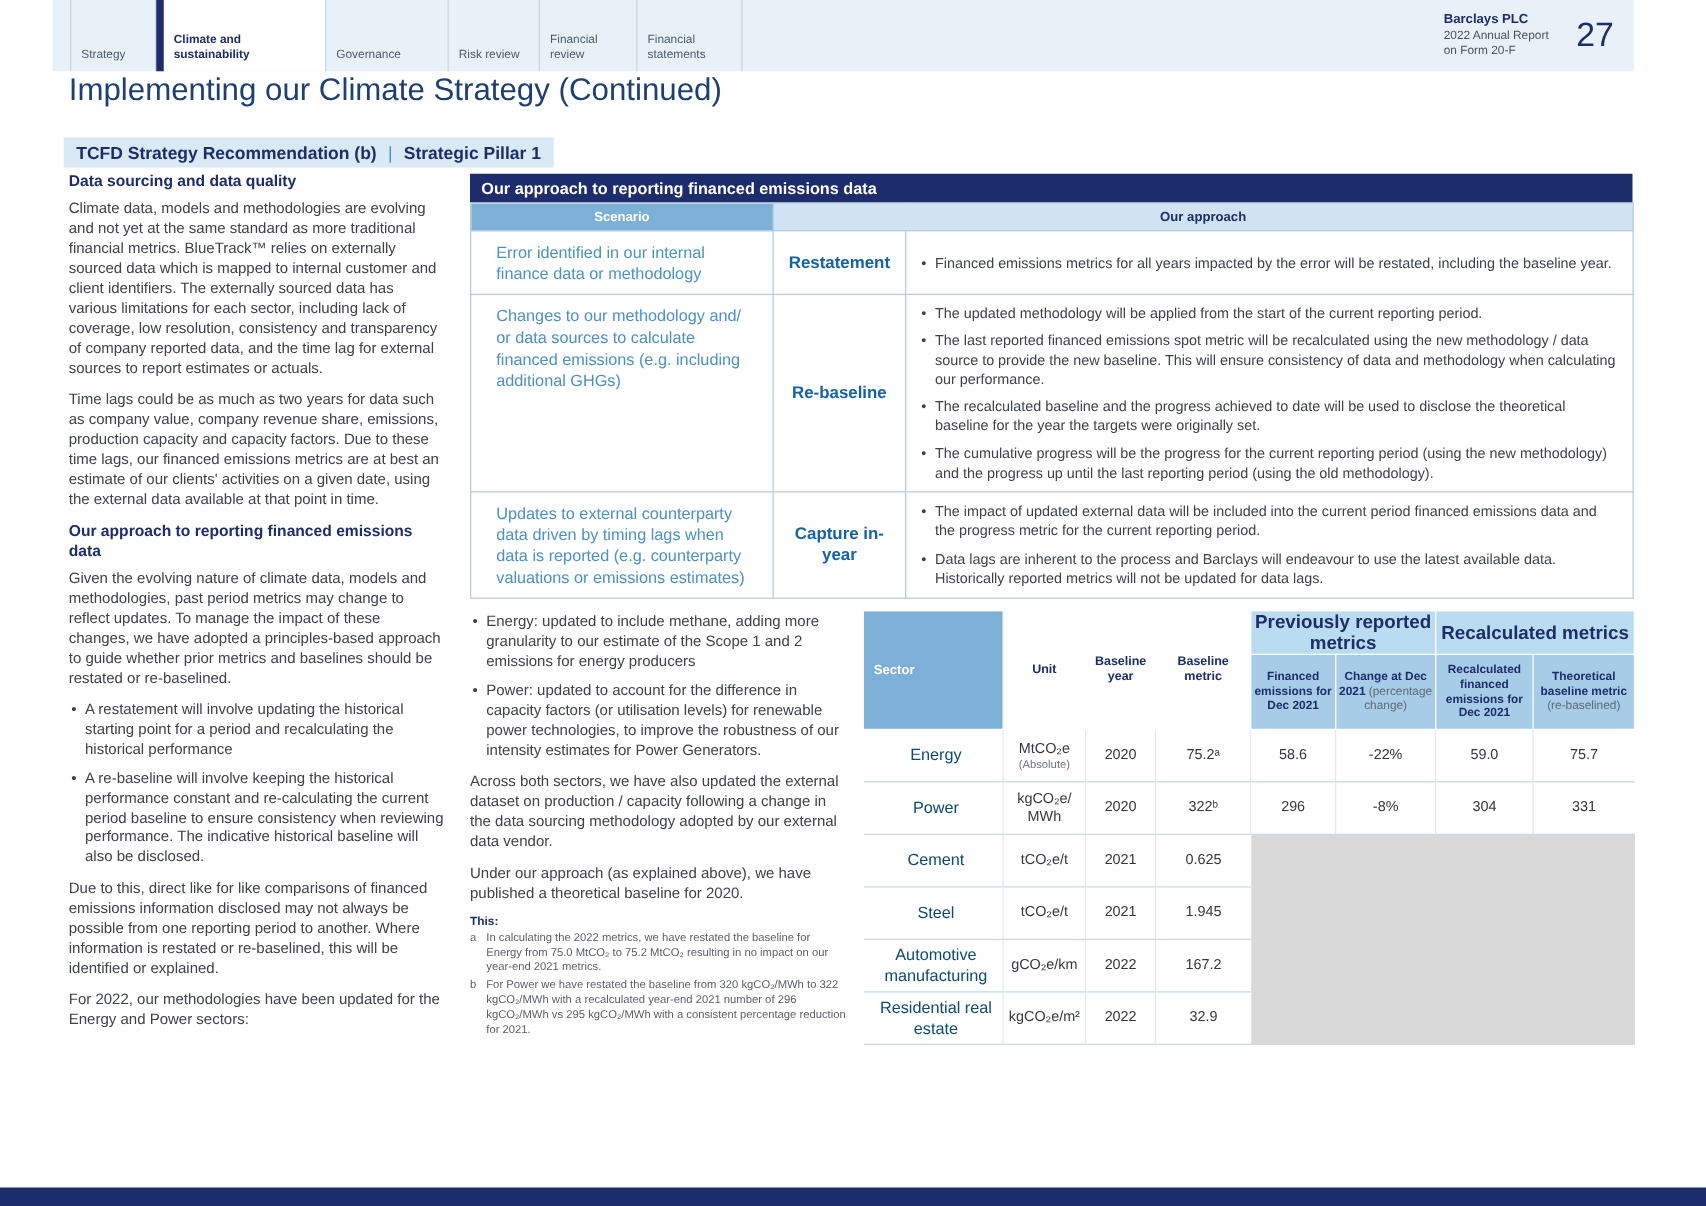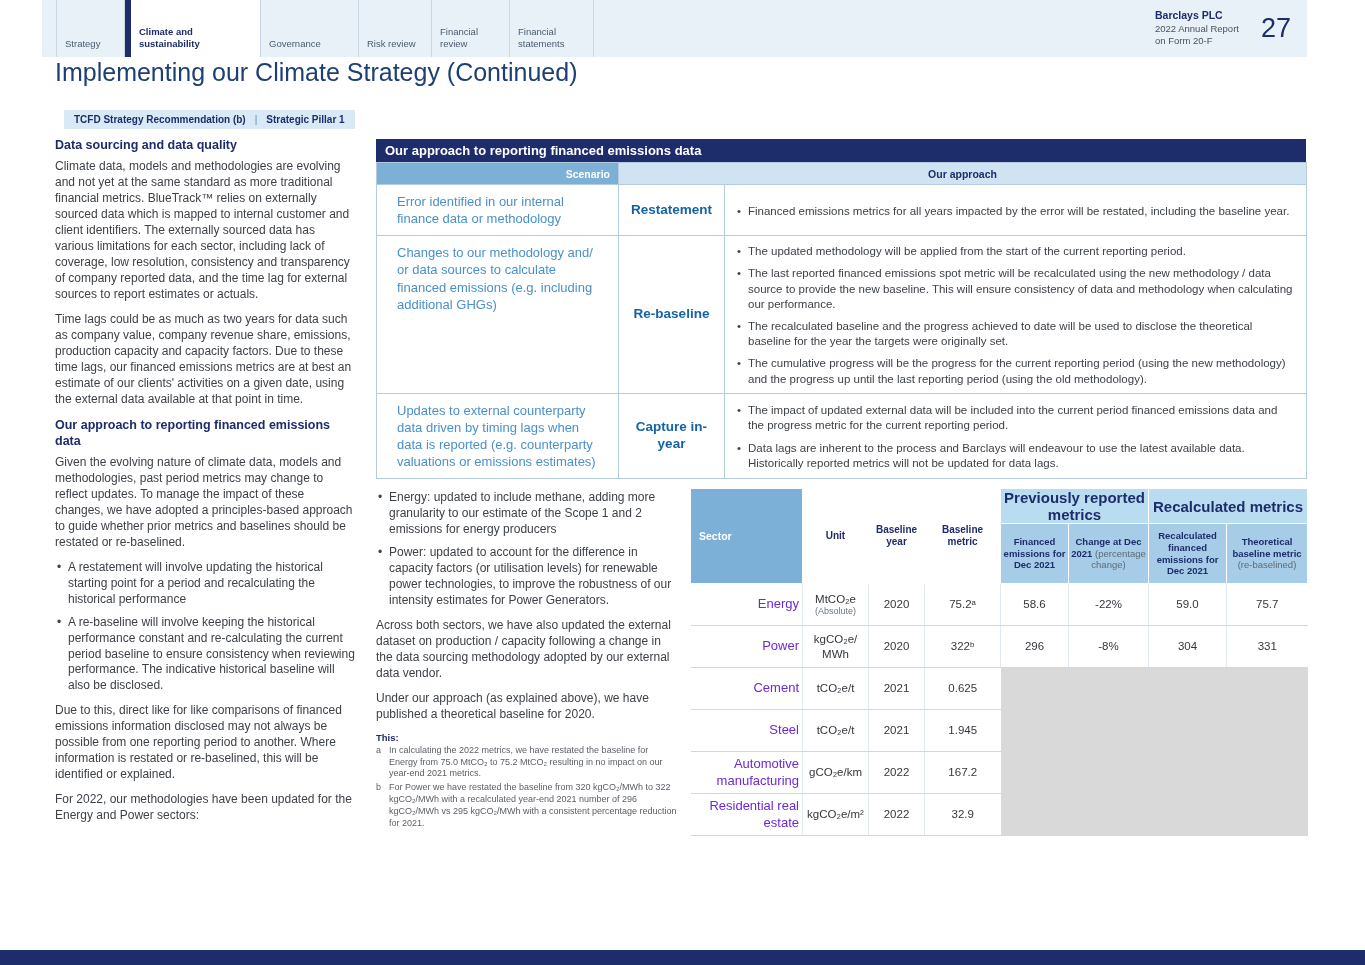--- a/index.html
+++ b/index.html
@@ -18,38 +18,38 @@
   .tab.first { margin-left:14px; border-left:1px solid #c8d7e4; }
   .tab.active { background:#ffffff; border-left:6px solid #1d2c6b; color:#1d2c6b; font-weight:bold; }
   .w1{width:69px}.w2{width:136px}.w3{width:98px}.w4{width:73px}.w5{width:78px}.w6{width:84px}.w7{width:96px}
   .nav-right { margin-left:auto; display:flex; align-items:center; gap:22px; padding-right:16px; }
   .nav-brand { font-size:10.5px; font-weight:bold; color:#1d2c6b; line-height:1.3; }
   .nav-report { font-size:9.5px; color:#46525e; line-height:1.3; font-weight:normal; }
   .nav-page { font-size:27px; color:#1d2c6b; font-weight:normal; }
 
   
   .page-title { position:absolute; left:55px; top:58px; font-size:25px; font-weight:400; color:#1e3f73; }
-  .tags { position:absolute; left:64px; top:110px; display:inline-flex; align-items:center; gap:9px; background:#d9eaf6; padding:4px 10px; font-size:10px; font-weight:bold; color:#1d2c6b; }
+  .tags { position:absolute; left:51px; top:110px; display:inline-flex; align-items:center; gap:9px; background:#d9eaf6; padding:4px 10px; font-size:14px; font-weight:bold; color:#1d2c6b; }
   .tag-divider { color:#4a90c9; font-weight:normal; }
 
   
   .left-col { position:absolute; left:55px; top:137px; width:301px; }
   .left-col h3 { font-size:12.5px; color:#1d2c6b; margin:0 0 6px; line-height:1.3; }
   .left-col h3.h2nd { margin-top:3px; }
   .left-col p { font-size:12px; line-height:1.33; margin:0 0 9px; }
   ul.dots { list-style:none; margin:0 0 9px; padding:0; }
   ul.dots li { position:relative; padding-left:13px; font-size:12px; line-height:1.33; margin-bottom:7px; }
   ul.dots li::before { content:"•"; position:absolute; left:2px; }
 
   
   .main-col { position:absolute; left:376px; top:139px; width:930px; }
   .panel-title { background:#1d2c6b; color:#fff; font-weight:bold; font-size:13px; height:23px; line-height:23px; padding:0 9px; }
   .atable { border-collapse:collapse; width:930px; table-layout:fixed; }
   .atable th, .atable td { border:1px solid #b5cbdd; }
-  .a-scenario-head { background:#7cb0d7; color:#fff; font-weight:bold; font-size:10.5px; text-align:right; padding:4px 8px; height:22px; }
+  .a-scenario-head { background:#7cb0d7; color:#fff; font-weight:bold; font-size:10.5px; text-align:center; padding:4px 8px; height:22px; }
   .a-approach-head { background:#cfe3f2; color:#1d2c6b; font-weight:bold; font-size:10.5px; text-align:center; }
   td.a-scenario { color:#4a90c9; font-size:13px; vertical-align:top; padding:8px 20px; line-height:1.32; }
   td.a-label { color:#1563a6; font-weight:bold; font-size:13.5px; text-align:center; vertical-align:middle; padding:4px; line-height:1.25; }
   td.a-bullets { vertical-align:middle; padding:8px 10px 6px; }
   .a-bullets ul { margin:0; padding:0; list-style:none; }
   .a-bullets li { position:relative; padding-left:13px; font-size:11.5px; color:#3d4248; line-height:1.32; margin-bottom:7px; }
   .a-bullets li:last-child { margin-bottom:0; }
   .a-bullets li::before { content:"•"; position:absolute; left:2px; }
 
   .mid-col { width:302px; margin-top:11px; }
@@ -64,21 +64,21 @@
   .baselines { position:absolute; left:690px; top:488px; width:617px; }
   .b-title { background:#1d2c6b; color:#fff; font-weight:bold; font-size:13.5px; height:25px; line-height:25px; padding:0 9px; }
   .btable { border-collapse:collapse; width:617px; table-layout:fixed; }
   .b-sector-head { background:#7cb0d7; color:#fff; font-size:10.5px; font-weight:bold; text-align:left; padding:4px 8px; vertical-align:middle; border:1px solid #fff; }
   .b-plain-head { background:#fff; color:#1d2c6b; font-size:10px; font-weight:bold; text-align:center; vertical-align:middle; padding:2px; border:1px solid #fff; line-height:1.25; }
   .b-group-head { background:#b9dcf1; color:#1d2c6b; font-size:15px; font-weight:bold; text-align:center; height:17px; border:1px solid #fff; }
   .b-sub-head { background:#a6cce7; color:#1d2c6b; font-size:9.5px; font-weight:bold; text-align:center; vertical-align:middle; border:1px solid #fff; padding:3px 2px; height:60px; line-height:1.25; }
   .sub-gray { color:#5f6a76; font-weight:normal; }
   .btable td { border-bottom:1px solid #ccd9e4; border-left:1px solid #e2eaf1; font-size:11.5px; color:#33373c; text-align:center; vertical-align:middle; height:42px; padding:2px 3px; line-height:1.25; }
   .btable tr.firstrow td { border-top:1px solid #ccd9e4; }
-  .btable td.sector { text-align:right; color:#6d28d9; font-size:13px; padding-left:8px; border-left:none; }
+  .btable td.sector { text-align:center; color:#0c4a6e; font-size:13px; padding-left:8px; border-left:none; }
   .btable td.grayblock { background:#d9d9d9; border:none; }
   .unit-note { display:block; font-size:9px; color:#6d7680; font-weight:normal; }
 
   
   .footer-bar { position:absolute; left:0; top:950px; width:1365px; height:15px; background:#1d2c6b; }
 </style>
 </head>
 <body>
 
 <div class="topnav">

